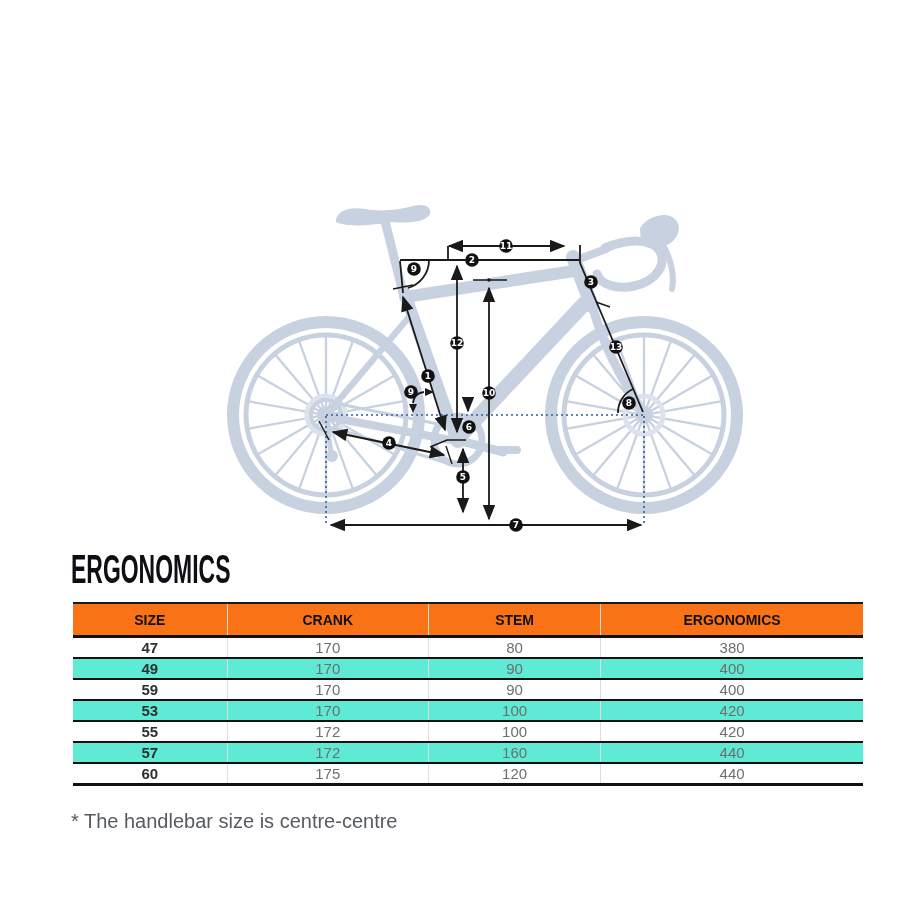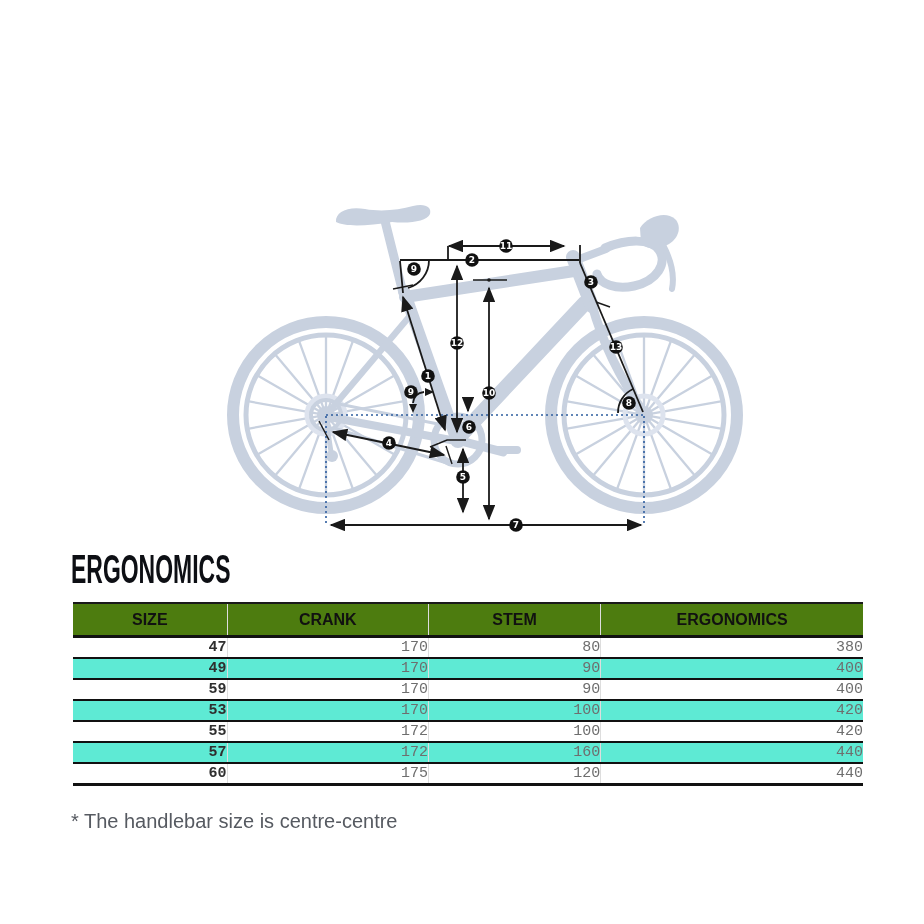--- a/index.html
+++ b/index.html
@@ -23,24 +23,24 @@
   .page-title{position:absolute;left:71px;top:546px;margin:0;
               font-family:"Liberation Sans",sans-serif;font-weight:700;font-size:41px;
               color:#0d0f14;letter-spacing:0px;transform:scaleX(0.56);transform-origin:left top;
               white-space:nowrap;}
 
   
   table.ergo{position:absolute;left:73px;top:602px;width:790px;border-collapse:collapse;
              border-top:2px solid #1a1a1a;table-layout:fixed;}
   table.ergo col.c-size{width:19.5%;} table.ergo col.c-crank{width:25.5%;}
   table.ergo col.c-stem{width:21.8%;} table.ergo col.c-bar{width:33.2%;}
-  table.ergo th{background:#4d7c0f;height:29px;font-size:16px;font-weight:bold;color:#111;
+  table.ergo th{background:#f97316;height:29px;font-size:14px;font-weight:bold;color:#111;
                 text-align:center;border-bottom:3px solid #111;}
-  table.ergo td{height:19px;font-size:15px;text-align:right;color:#6e6e6e;
-                border-bottom:2px solid #111;background:#fff;padding:0;font-family:Liberation Mono, monospace;}
+  table.ergo td{height:19px;font-size:15px;text-align:center;color:#6e6e6e;
+                border-bottom:2px solid #111;background:#fff;padding:0;}
   table.ergo tr.alt td{background:#5eead4;}
   table.ergo tbody tr:last-child td{border-bottom:3px solid #111;}
   table.ergo th+th,table.ergo td+td{border-left:1px solid #dddddd;}
   table.ergo td.size{font-weight:bold;color:#2f2f2f;}
 
   
   .footnote{position:absolute;left:71px;top:810px;margin:0;
             font-size:20px;color:#565a61;}
 </style>
 </head>

